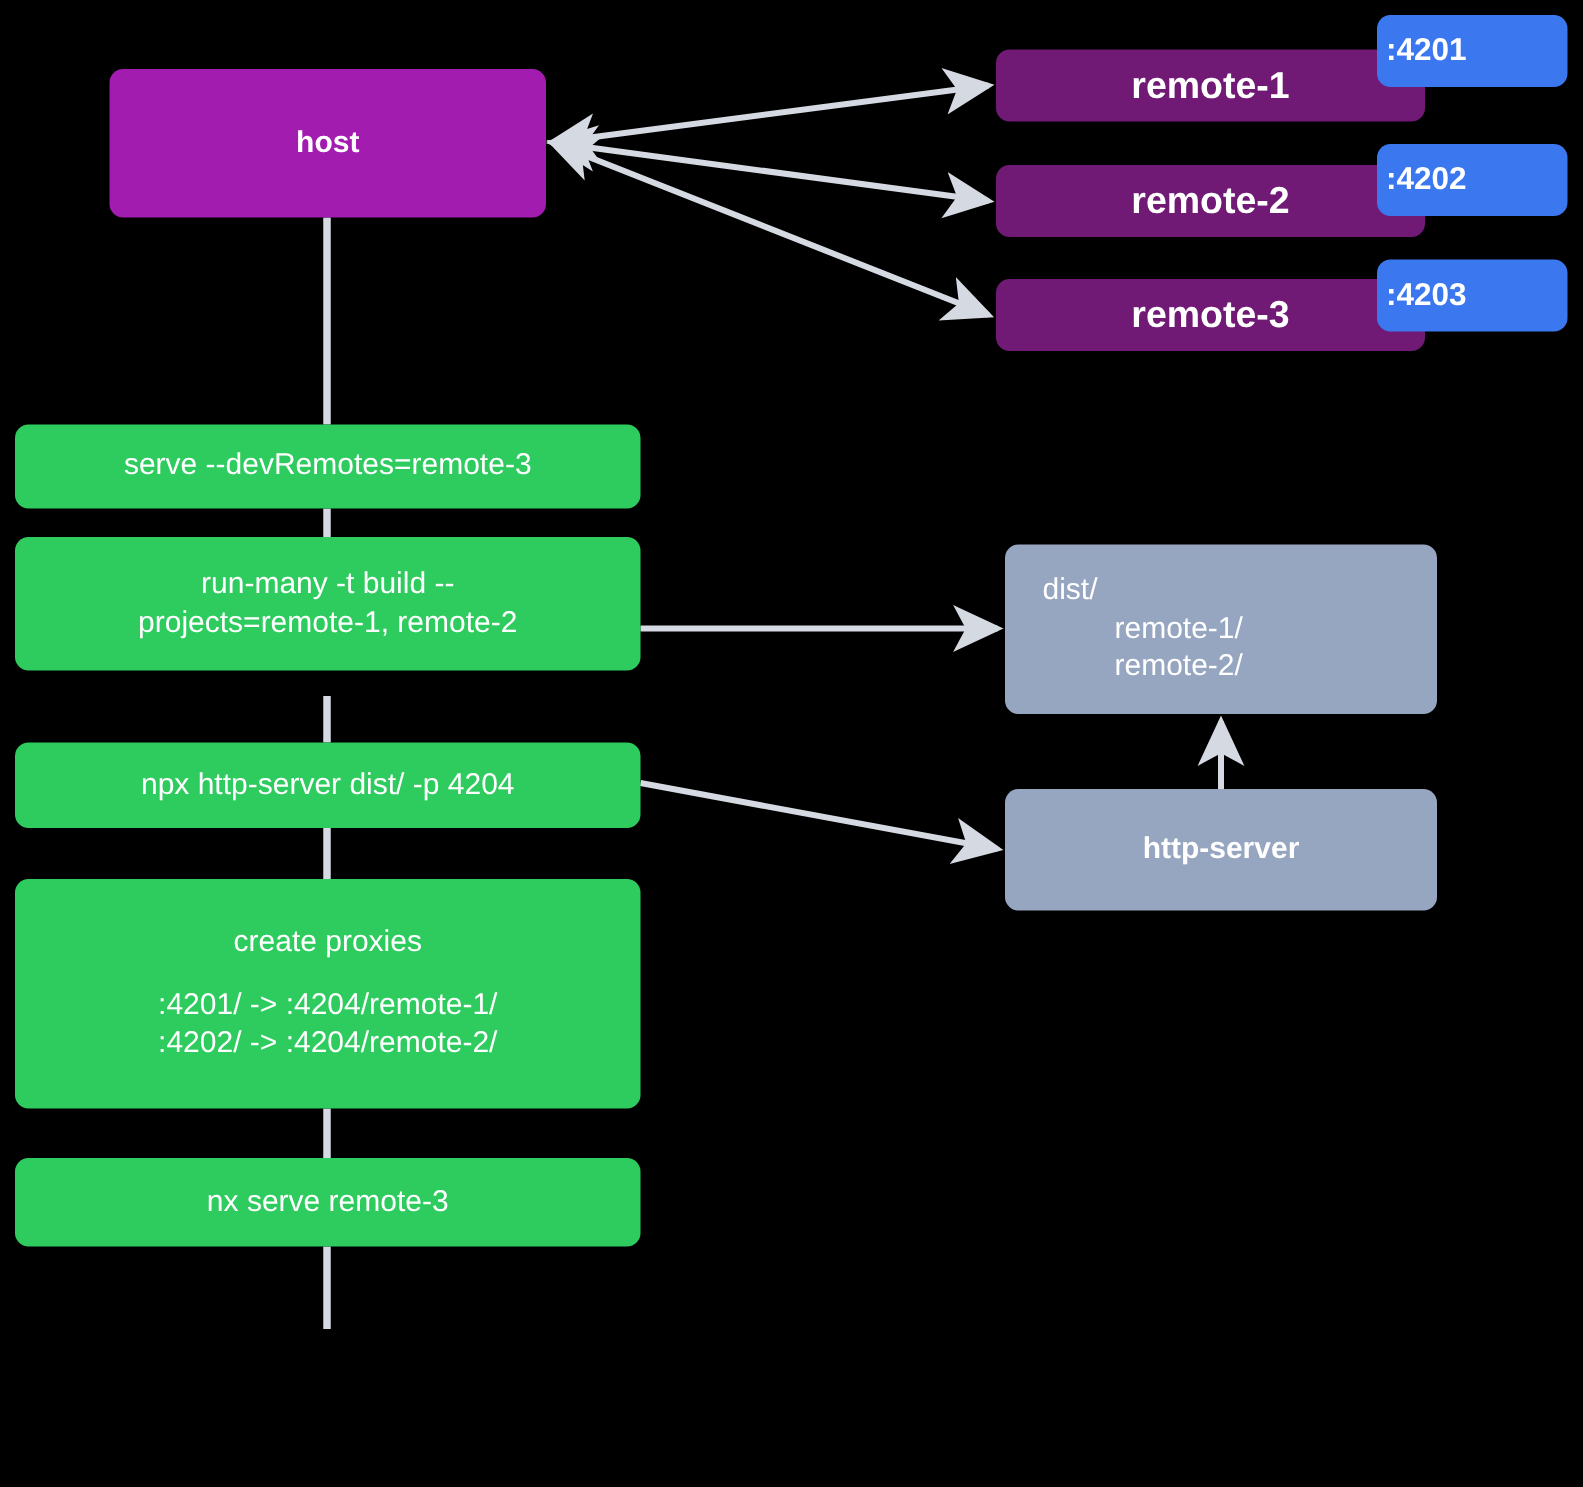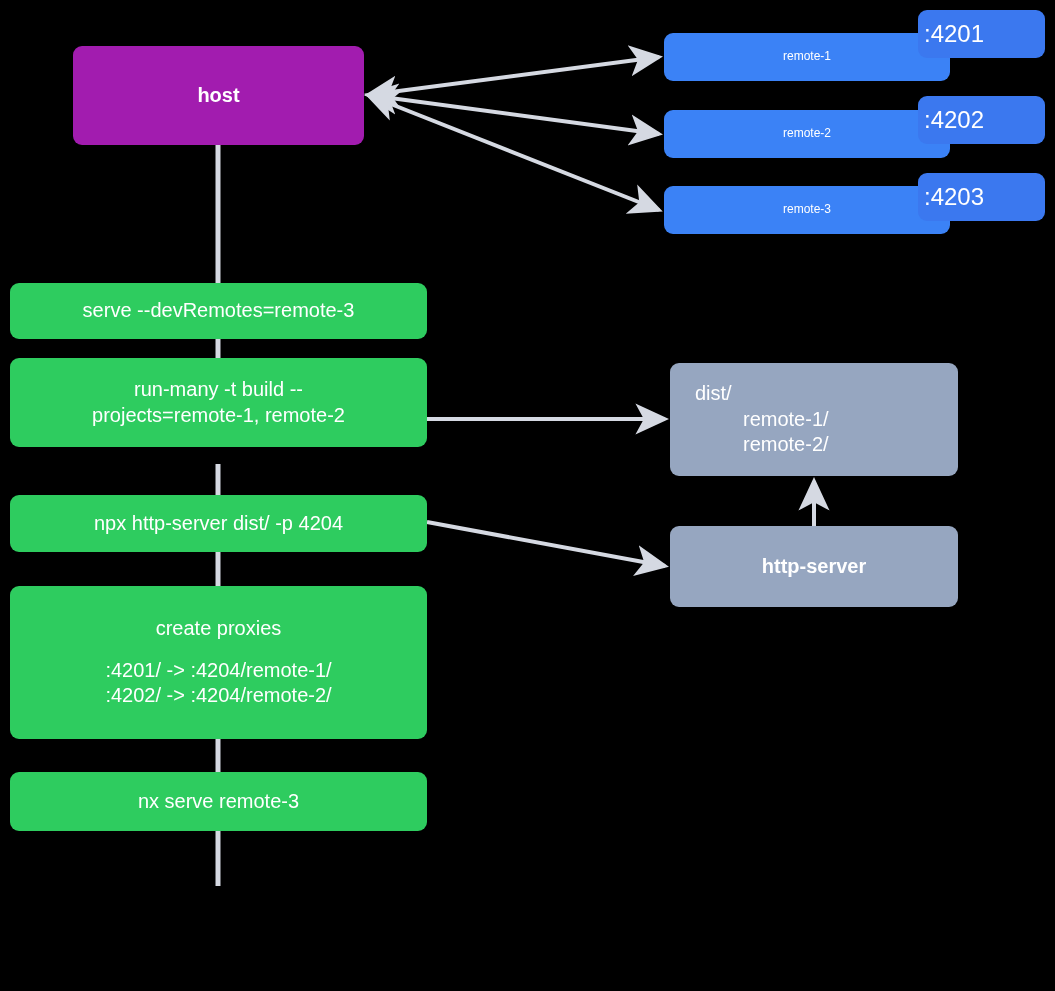--- a/index.html
+++ b/index.html
@@ -5,22 +5,22 @@
   html,body{margin:0;padding:0;background:#000;}
   body{width:1055px;height:991px;overflow:hidden;font-family:"Liberation Sans",sans-serif;}
   #canvas{position:relative;width:1055px;height:991px;background:#000000;}
 
   .node{position:absolute;box-sizing:border-box;border-radius:9px;
         display:flex;flex-direction:column;align-items:center;justify-content:center;
         color:#ffffff;text-align:center;line-height:1.28;}
 
   .node.host      {background:#a21caf;font-weight:bold;font-size:20px;}
   .node.servedhost{background:#3B78EF;font-weight:bold;font-size:20px;}
-  .node.remote    {background:#3b82f6;font-weight:normal;font-size:12px;}
-  .node.port      {background:#3B78EF;font-weight:normal;font-size:24px;
+  .node.remote    {background:#701a75;font-weight:bold;font-size:25px;}
+  .node.port      {background:#3B78EF;font-weight:bold;font-size:21px;
                    align-items:flex-start;padding-left:6px;}
   .node.step      {background:#2ECC5F;font-weight:normal;font-size:20px;}
   .node.artifact  {background:#96A6C0;font-weight:normal;font-size:20px;
                    align-items:flex-start;padding-left:25px;}
   .node.service   {background:#96A6C0;font-weight:bold;font-size:20px;}
 
   .node .ln{display:block;white-space:pre;}
   .node.artifact .ln{text-align:left;}
   .node.artifact .ln.ind{padding-left:48px;}
   .node.step .gap{display:block;height:16px;}

